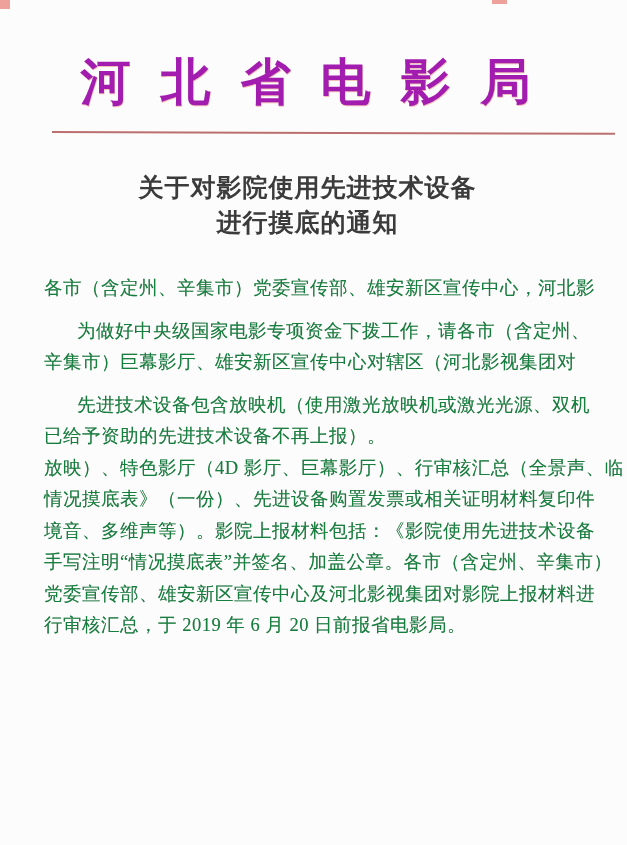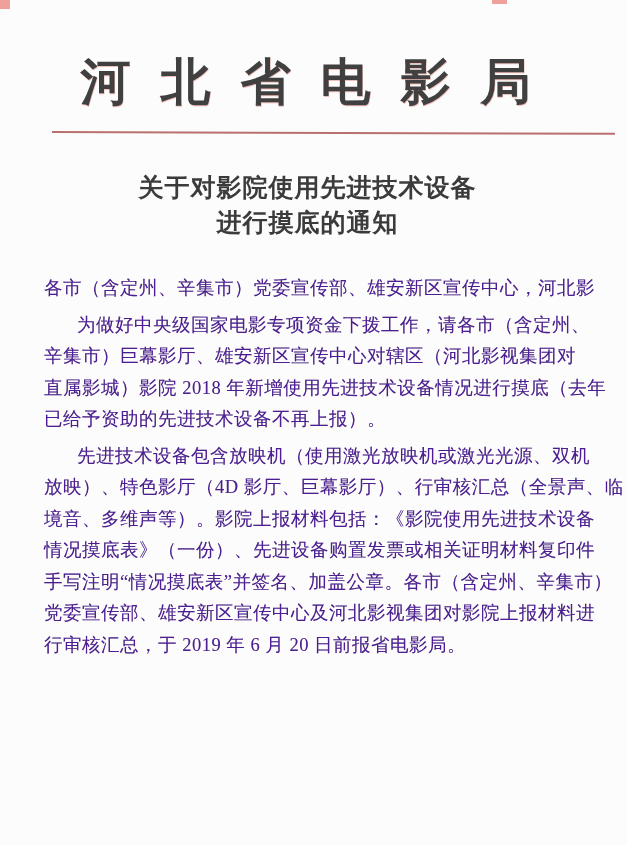--- a/index.html
+++ b/index.html
@@ -65,59 +65,58 @@
     line-height: 35px;
     letter-spacing: 1px;
     color: #3b3b3b;
     transform: translateX(-6px);
   }
   .doc-body {
     position: absolute;
     top: 273px;
     left: 44px;
     width: 560px;
-    color: #4c1d95;
+    color: #15803d;
     font-size: 18.5px;
   }
   .line {
     white-space: nowrap;
     line-height: 31.5px;
     letter-spacing: 0.5px;
     text-shadow: 0 0 0.6px rgba(90, 90, 90, 0.45);
   }
-  .line.para { margin-top: 5px; font-family: Liberation Serif, serif; }
+  .line.para { margin-top: 11px; font-family: Liberation Serif, serif; }
   .line.indent { text-indent: 33px; }
 </style>
 </head>
 <body>
 
 <div class="page" style="background: rgb(253, 252, 252);">
 
   <div class="artifact left"></div>
   <div class="artifact right"></div>
 
   <div class="agency-header">
-    <span class="agency-name" style="color: #404040;">河北省电影局</span>
+    <span class="agency-name" style="color: #a21caf;">河北省电影局</span>
   </div>
 
   <div class="red-divider" style="background: rgb(187, 112, 112);"></div>
 
   <div class="doc-title">
     <div>关于对影院使用先进技术设备</div>
     <div>进行摸底的通知</div>
   </div>
 
   <div class="doc-body">
       <div class="line">各市（含定州、辛集市）党委宣传部、雄安新区宣传中心，河北影</div>
       <div class="line indent para">为做好中央级国家电影专项资金下拨工作，请各市（含定州、</div>
       <div class="line">辛集市）巨幕影厅、雄安新区宣传中心对辖区（河北影视集团对</div>
-      <div class="line">直属影城）影院 2018 年新增使用先进技术设备情况进行摸底（去年</div>
+      <div class="line indent para">先进技术设备包含放映机（使用激光放映机或激光光源、双机</div>
       <div class="line">已给予资助的先进技术设备不再上报）。</div>
-      <div class="line indent para">先进技术设备包含放映机（使用激光放映机或激光光源、双机</div>
       <div class="line">放映）、特色影厅（4D 影厅、巨幕影厅）、行审核汇总（全景声、临</div>
+      <div class="line">情况摸底表》（一份）、先进设备购置发票或相关证明材料复印件</div>
       <div class="line">境音、多维声等）。影院上报材料包括：《影院使用先进技术设备</div>
-      <div class="line">情况摸底表》（一份）、先进设备购置发票或相关证明材料复印件</div>
       <div class="line">手写注明“情况摸底表”并签名、加盖公章。各市（含定州、辛集市）</div>
       <div class="line">党委宣传部、雄安新区宣传中心及河北影视集团对影院上报材料进</div>
       <div class="line">行审核汇总，于 2019 年 6 月 20 日前报省电影局。</div>
     </div>
 
 </div>
 
 </body></html>

